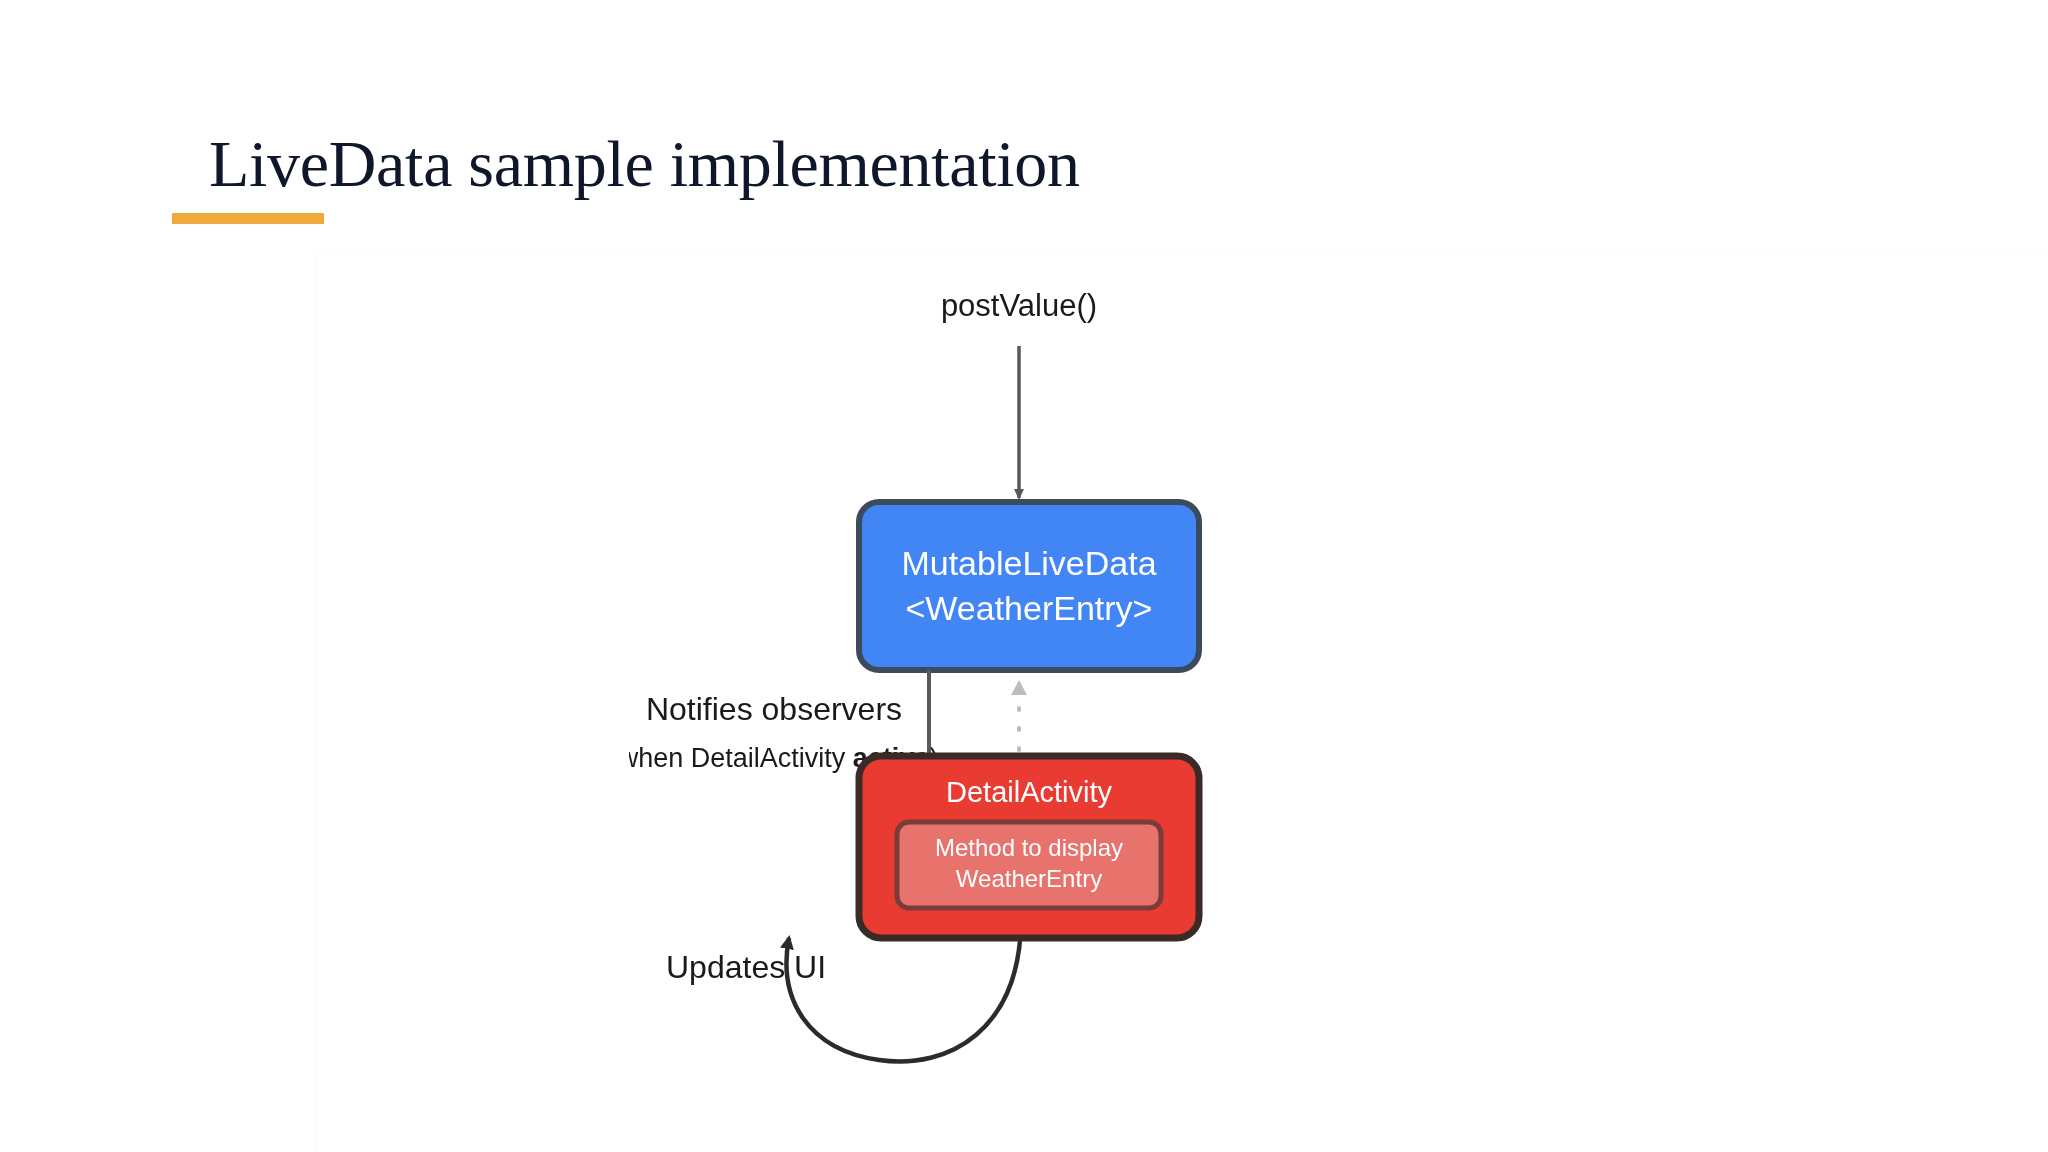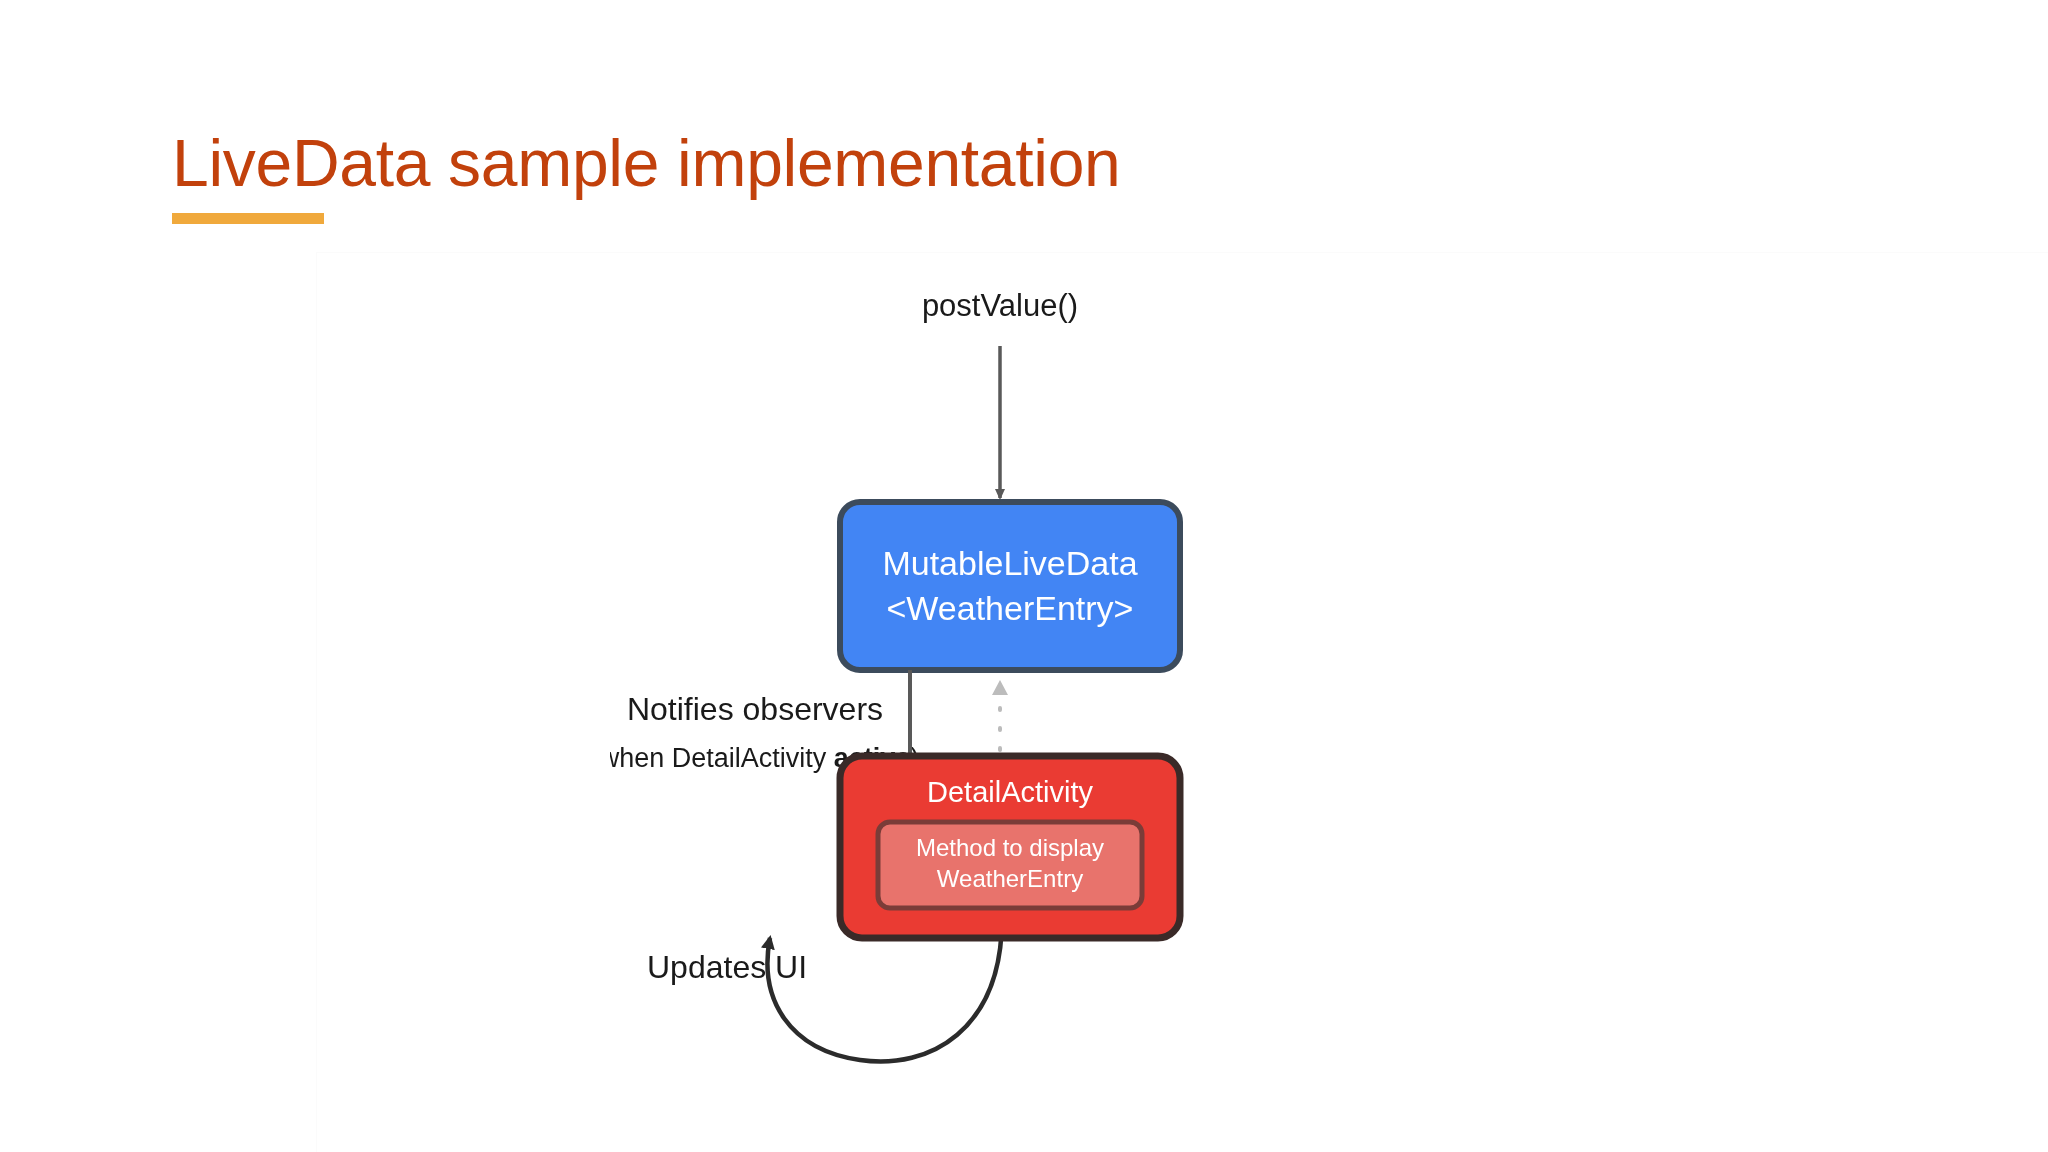--- a/index.html
+++ b/index.html
@@ -37,39 +37,40 @@
   }
 
   
   #title-block {
     position: absolute;
     left: 172px;
     top: 128px;
     width: 1400px;
   }
   #page-title {
-    font-family: Liberation Sans, sans-serif;
+    font-family: Liberation Serif, serif;
     font-size: 66px;
     font-weight: 400;
     line-height: 1.08;
     letter-spacing: -0.3px;
-    color: #c2410c;
+    color: #0f172a;
     white-space: nowrap;
+    margin-left: 37px;
   }
   #title-rule {
     margin-top: 14px;
     width: 152px;
     height: 11px;
     background: #f0a93c;
   }
 
   
   #diagram {
     position: absolute;
-    left: 610px;
+    left: 629px;
     top: 270px;
     width: 900px;
     height: 830px;
   }
   #diagram svg { display: block; }
 
   .node-label {
     font-family: "Liberation Sans", sans-serif;
     fill: #ffffff;
   }

